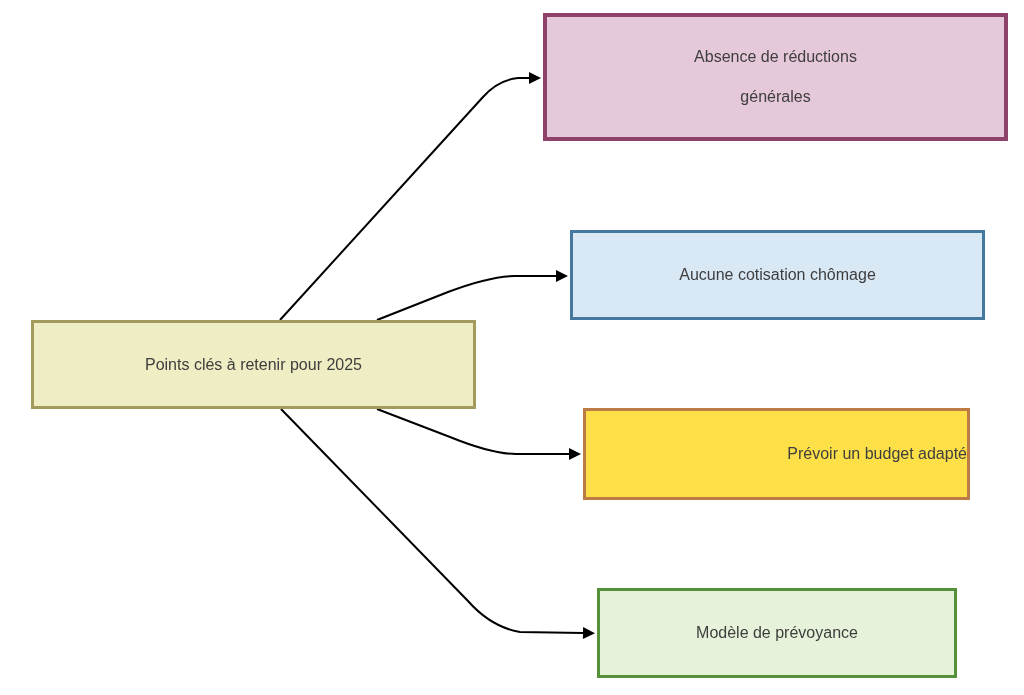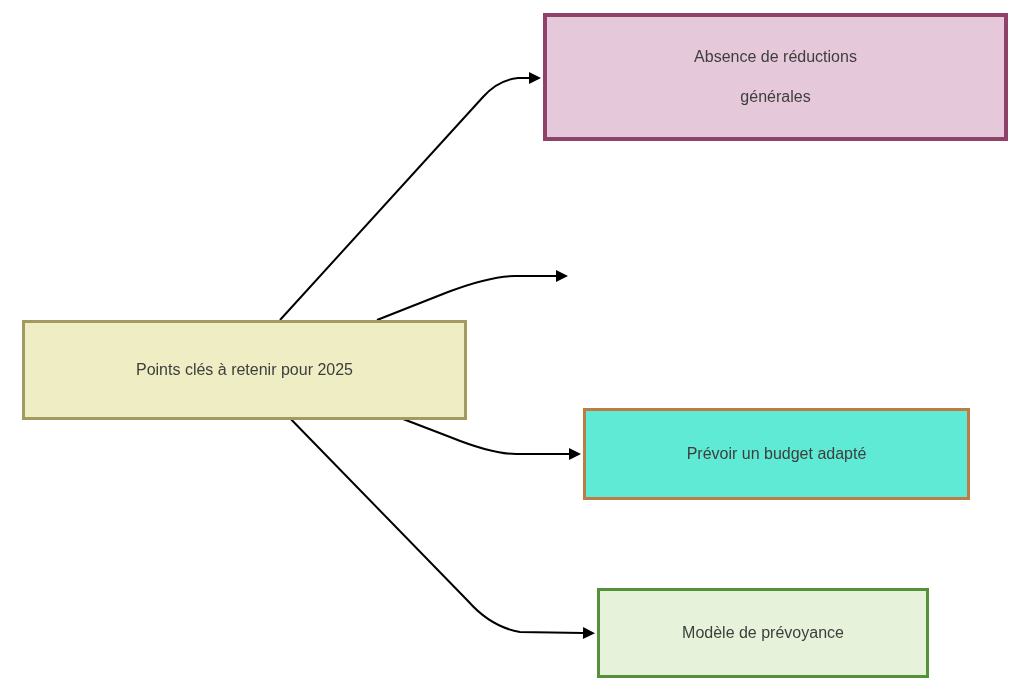--- a/index.html
+++ b/index.html
@@ -29,41 +29,42 @@
     justify-content: center;
     text-align: center;
     font-size: 16px;
     color: #3e3e3e;
     line-height: 40px;
   }
   .node .label {
     white-space: pre-line;
   }
   .node-root {
-    left: 22px;  top: 320px;  width: 445px; height: 100px;
+    left: 31px;  top: 320px;  width: 445px; height: 89px;
     background: #eeedc3;
     border: 3px solid #a39b5d;
   }
   .node-b0 {
     left: 543px; top: 13px;   width: 465px; height: 128px;
     background: #e5c8d9;
     border: 4px solid #8e4169;
   }
   .node-b1 {
     left: 570px; top: 230px;  width: 415px; height: 90px;
     background: #d9e8f5;
     border: 3px solid #45789f;
   }
   .node-b2 {
     left: 583px; top: 408px;  width: 387px; height: 92px;
-    background: #5eead4;
+    background: #fde047;
     border: 3px solid #bd7b45;
+    justify-content: flex-end;
   }
   .node-b3 {
-    left: 597px; top: 588px;  width: 332px; height: 90px;
+    left: 597px; top: 588px;  width: 360px; height: 90px;
     background: #e6f2d9;
     border: 3px solid #55913b;
   }
 </style>
 </head>
 <body>
 
 <div class="canvas">
 
   <svg class="connectors" width="1024" height="695" viewBox="0 0 1024 695">
@@ -80,20 +81,23 @@
 
   <div class="node node-root">
     <span class="label">Points clés à retenir pour 2025</span>
   </div>
 
   <div class="node node-b0">
     <span class="label">Absence de réductions
 générales</span>
   </div>
 
+  <div class="node node-b1">
+    <span class="label">Aucune cotisation chômage</span>
+  </div>
 
   <div class="node node-b2">
     <span class="label">Prévoir un budget adapté</span>
   </div>
 
   <div class="node node-b3">
     <span class="label">Modèle de prévoyance</span>
   </div>
 
 </div>

